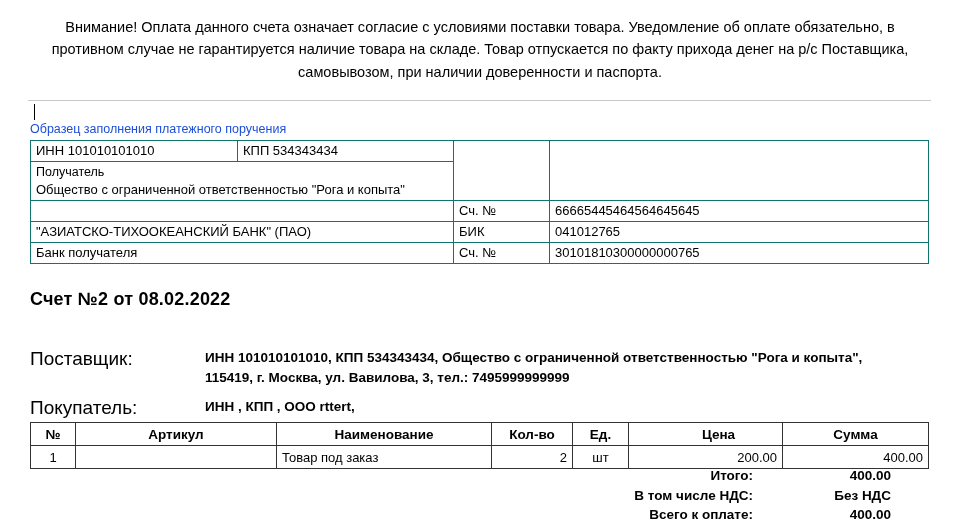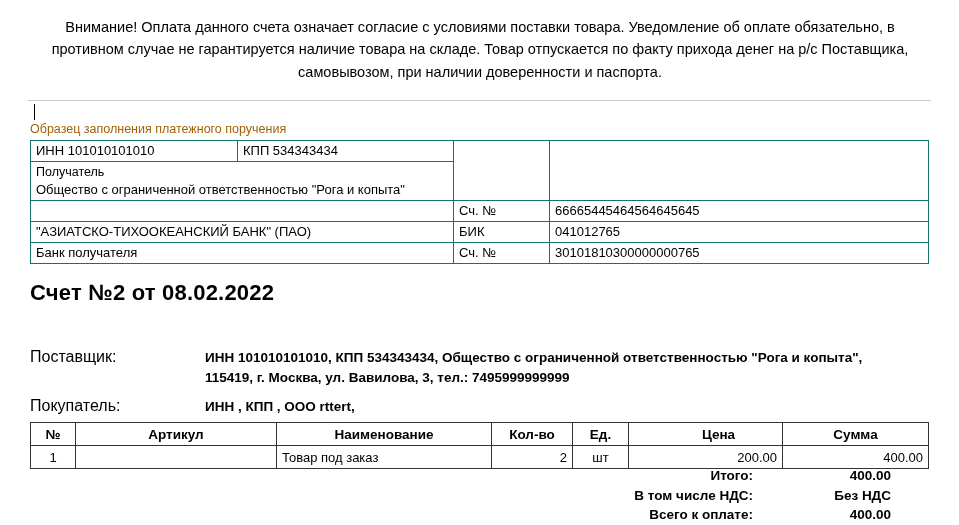--- a/index.html
+++ b/index.html
@@ -50,21 +50,21 @@
     width: 1px;
     height: 16px;
     background: #000;
   }
 
   .sample-label {
     position: absolute;
     left: 30px;
     top: 122px;
     font-size: 12.5px;
-    color: #a16207;
+    color: #1d4ed8;
   }
 
   
   .bank-table {
     position: absolute;
     left: 30px;
     top: 140px;
     width: 899px;
     border-collapse: collapse;
     font-size: 13px;
@@ -82,43 +82,43 @@
   .recip-block {
     line-height: 1.35;
   }
   .recip-label { font-size: 12.5px; }
   .recip-name { font-size: 13px; }
 
   
   .inv-title {
     position: absolute;
     left: 30px;
-    top: 280px;
-    font-size: 22px;
+    top: 289px;
+    font-size: 18px;
     font-weight: bold;
     letter-spacing: 0.2px;
   }
 
   
   .parties {
     position: absolute;
     left: 30px;
     top: 348px;
     width: 900px;
     font-size: 13.5px;
   }
   .party-row {
     display: flex;
     align-items: flex-start;
     margin-bottom: 8px;
   }
   .party-label {
     width: 175px;
     flex: 0 0 175px;
-    font-size: 16px;
+    font-size: 19px;
   }
   .party-value {
     font-weight: bold;
     line-height: 1.5;
     font-size: 13.5px;
   }
 
   
   .items-table {
     position: absolute;

